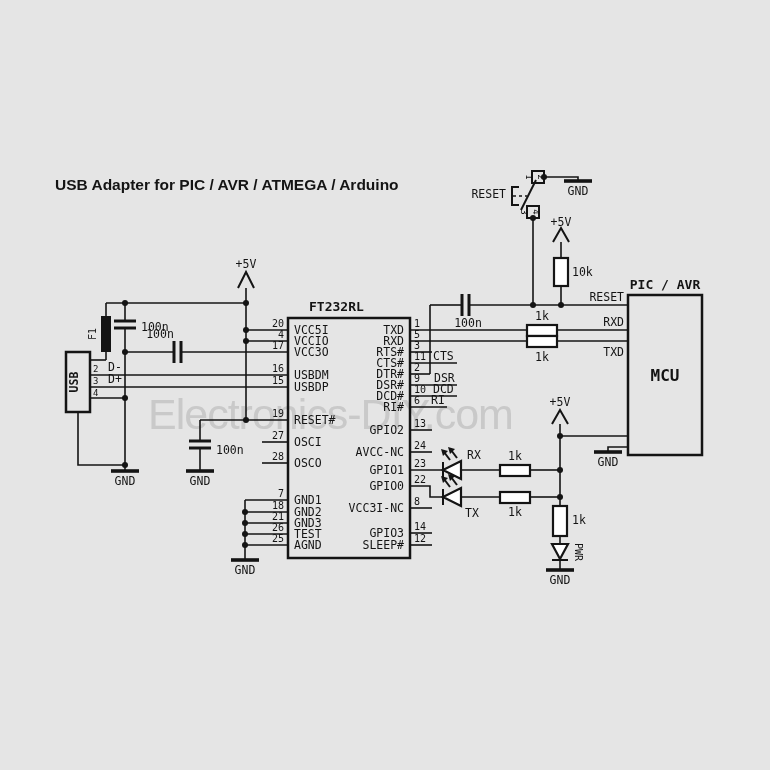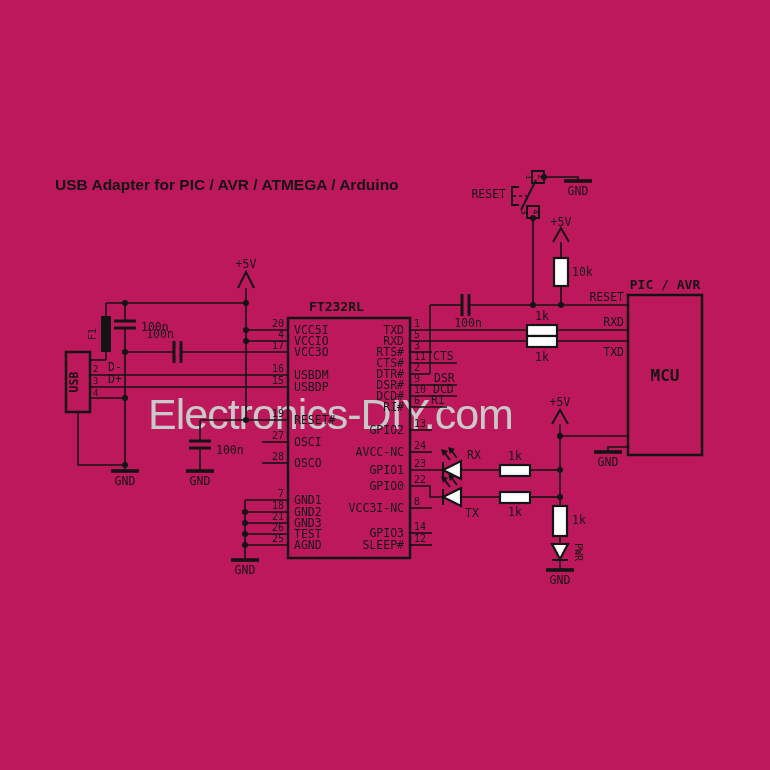--- a/index.html
+++ b/index.html
@@ -1,16 +1,16 @@
 <!DOCTYPE html>
 <html><head>
 <meta charset="utf-8">
 <style>
   html,body{margin:0;padding:0;background:#ffffff;}
-  .stage{position:relative;width:770px;height:770px;background:#be185d;overflow:hidden;
+  .stage{position:relative;width:770px;height:770px;background:#e5e5e5;overflow:hidden;
          font-family:"DejaVu Sans Mono", monospace;}
   svg{position:absolute;left:0;top:0;}
   .wire{stroke:#141414;stroke-width:1.6;fill:none;}
   .thin{stroke:#141414;stroke-width:1.4;fill:none;}
   .box{stroke:#141414;stroke-width:2.5;fill:none;}
   .comp{stroke:#141414;stroke-width:2.2;fill:#ffffff;}
   .plate{stroke:#141414;stroke-width:3;fill:none;}
   .gndbar{stroke:#141414;stroke-width:3.6;fill:none;}
   .dot{fill:#141414;stroke:none;}
   .sym{stroke:#141414;stroke-width:2;fill:none;}

